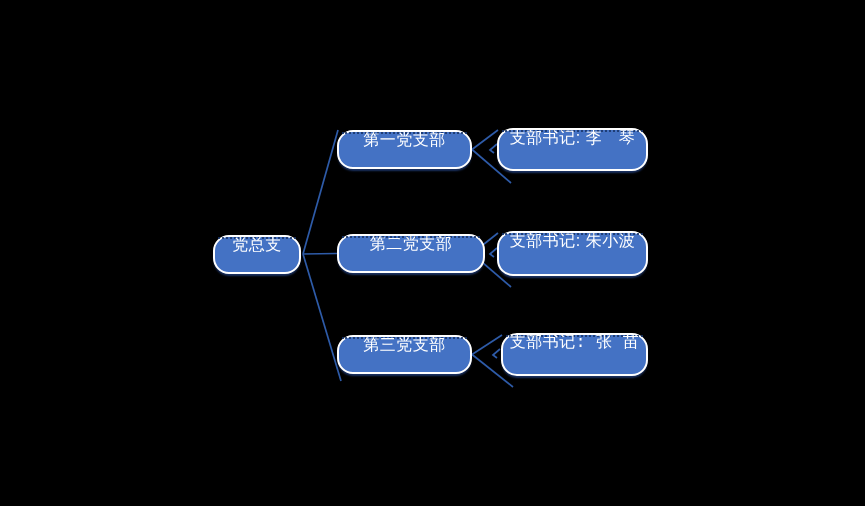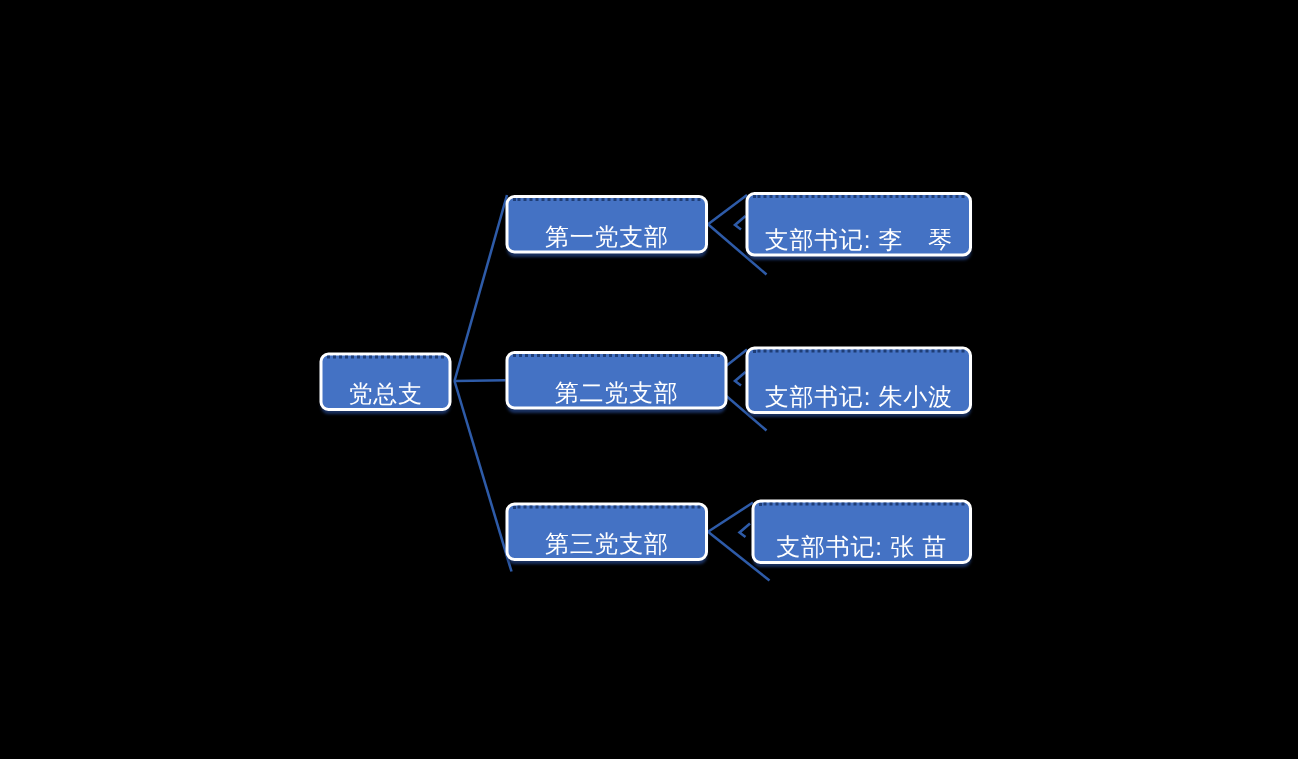--- a/index.html
+++ b/index.html
@@ -9,42 +9,42 @@
     background:var(--bg,#000);
     font-family:"Liberation Sans","DejaVu Sans",sans-serif;
     overflow:hidden;
   }
   svg.connectors{position:absolute;left:0;top:0;width:865px;height:506px;}
   .node{
     position:absolute;
     box-sizing:border-box;
     background:var(--node-fill,#4472C4);
     border:2px solid var(--node-border,#ffffff);
-    border-radius:6px;
+    border-radius:16px;
     color:var(--node-text,#ffffff);
-    display:flex;align-items:flex-end;justify-content:center;
+    display:flex;align-items:flex-start;justify-content:center;
     font-size:16px;
     letter-spacing:0.5px;
     line-height:1;
     box-shadow:0 3px 2px -1px rgba(27,52,102,0.95);
   }
   .node::before{ 
     content:"";
     position:absolute;top:0;left:3px;right:3px;
     border-top:2px dotted rgba(23,52,104,0.85);
   }
   .node span{position:relative;white-space:pre;}
   
   .root{left:213px;top:235px;width:88px;height:39px;}
   .mid-1{left:337px;top:130px;width:135px;height:39px;}
   .mid-2{left:337px;top:234px;width:148px;height:39px;}
   .mid-3{left:337px;top:335px;width:135px;height:39px;}
   .sec-1{left:497px;top:128px;width:151px;height:43px;}
   .sec-2{left:497px;top:231px;width:151px;height:45px;}
-  .sec-3{left:501px;top:333px;width:147px;height:43px;}
+  .sec-3{left:501px;top:333px;width:147px;height:43px;font-family:Liberation Mono, monospace;}
 </style>
 </head>
 <body>
 
 <div class="canvas">
 
   <svg class="connectors" viewBox="0 0 865 506" fill="none">
 
     <line class="ln" x1="303" y1="254" x2="338" y2="130" stroke="#2E5BA8" stroke-width="1.7"></line>
     <line class="ln" x1="303" y1="254" x2="337" y2="253.5" stroke="#2E5BA8" stroke-width="1.7"></line>

